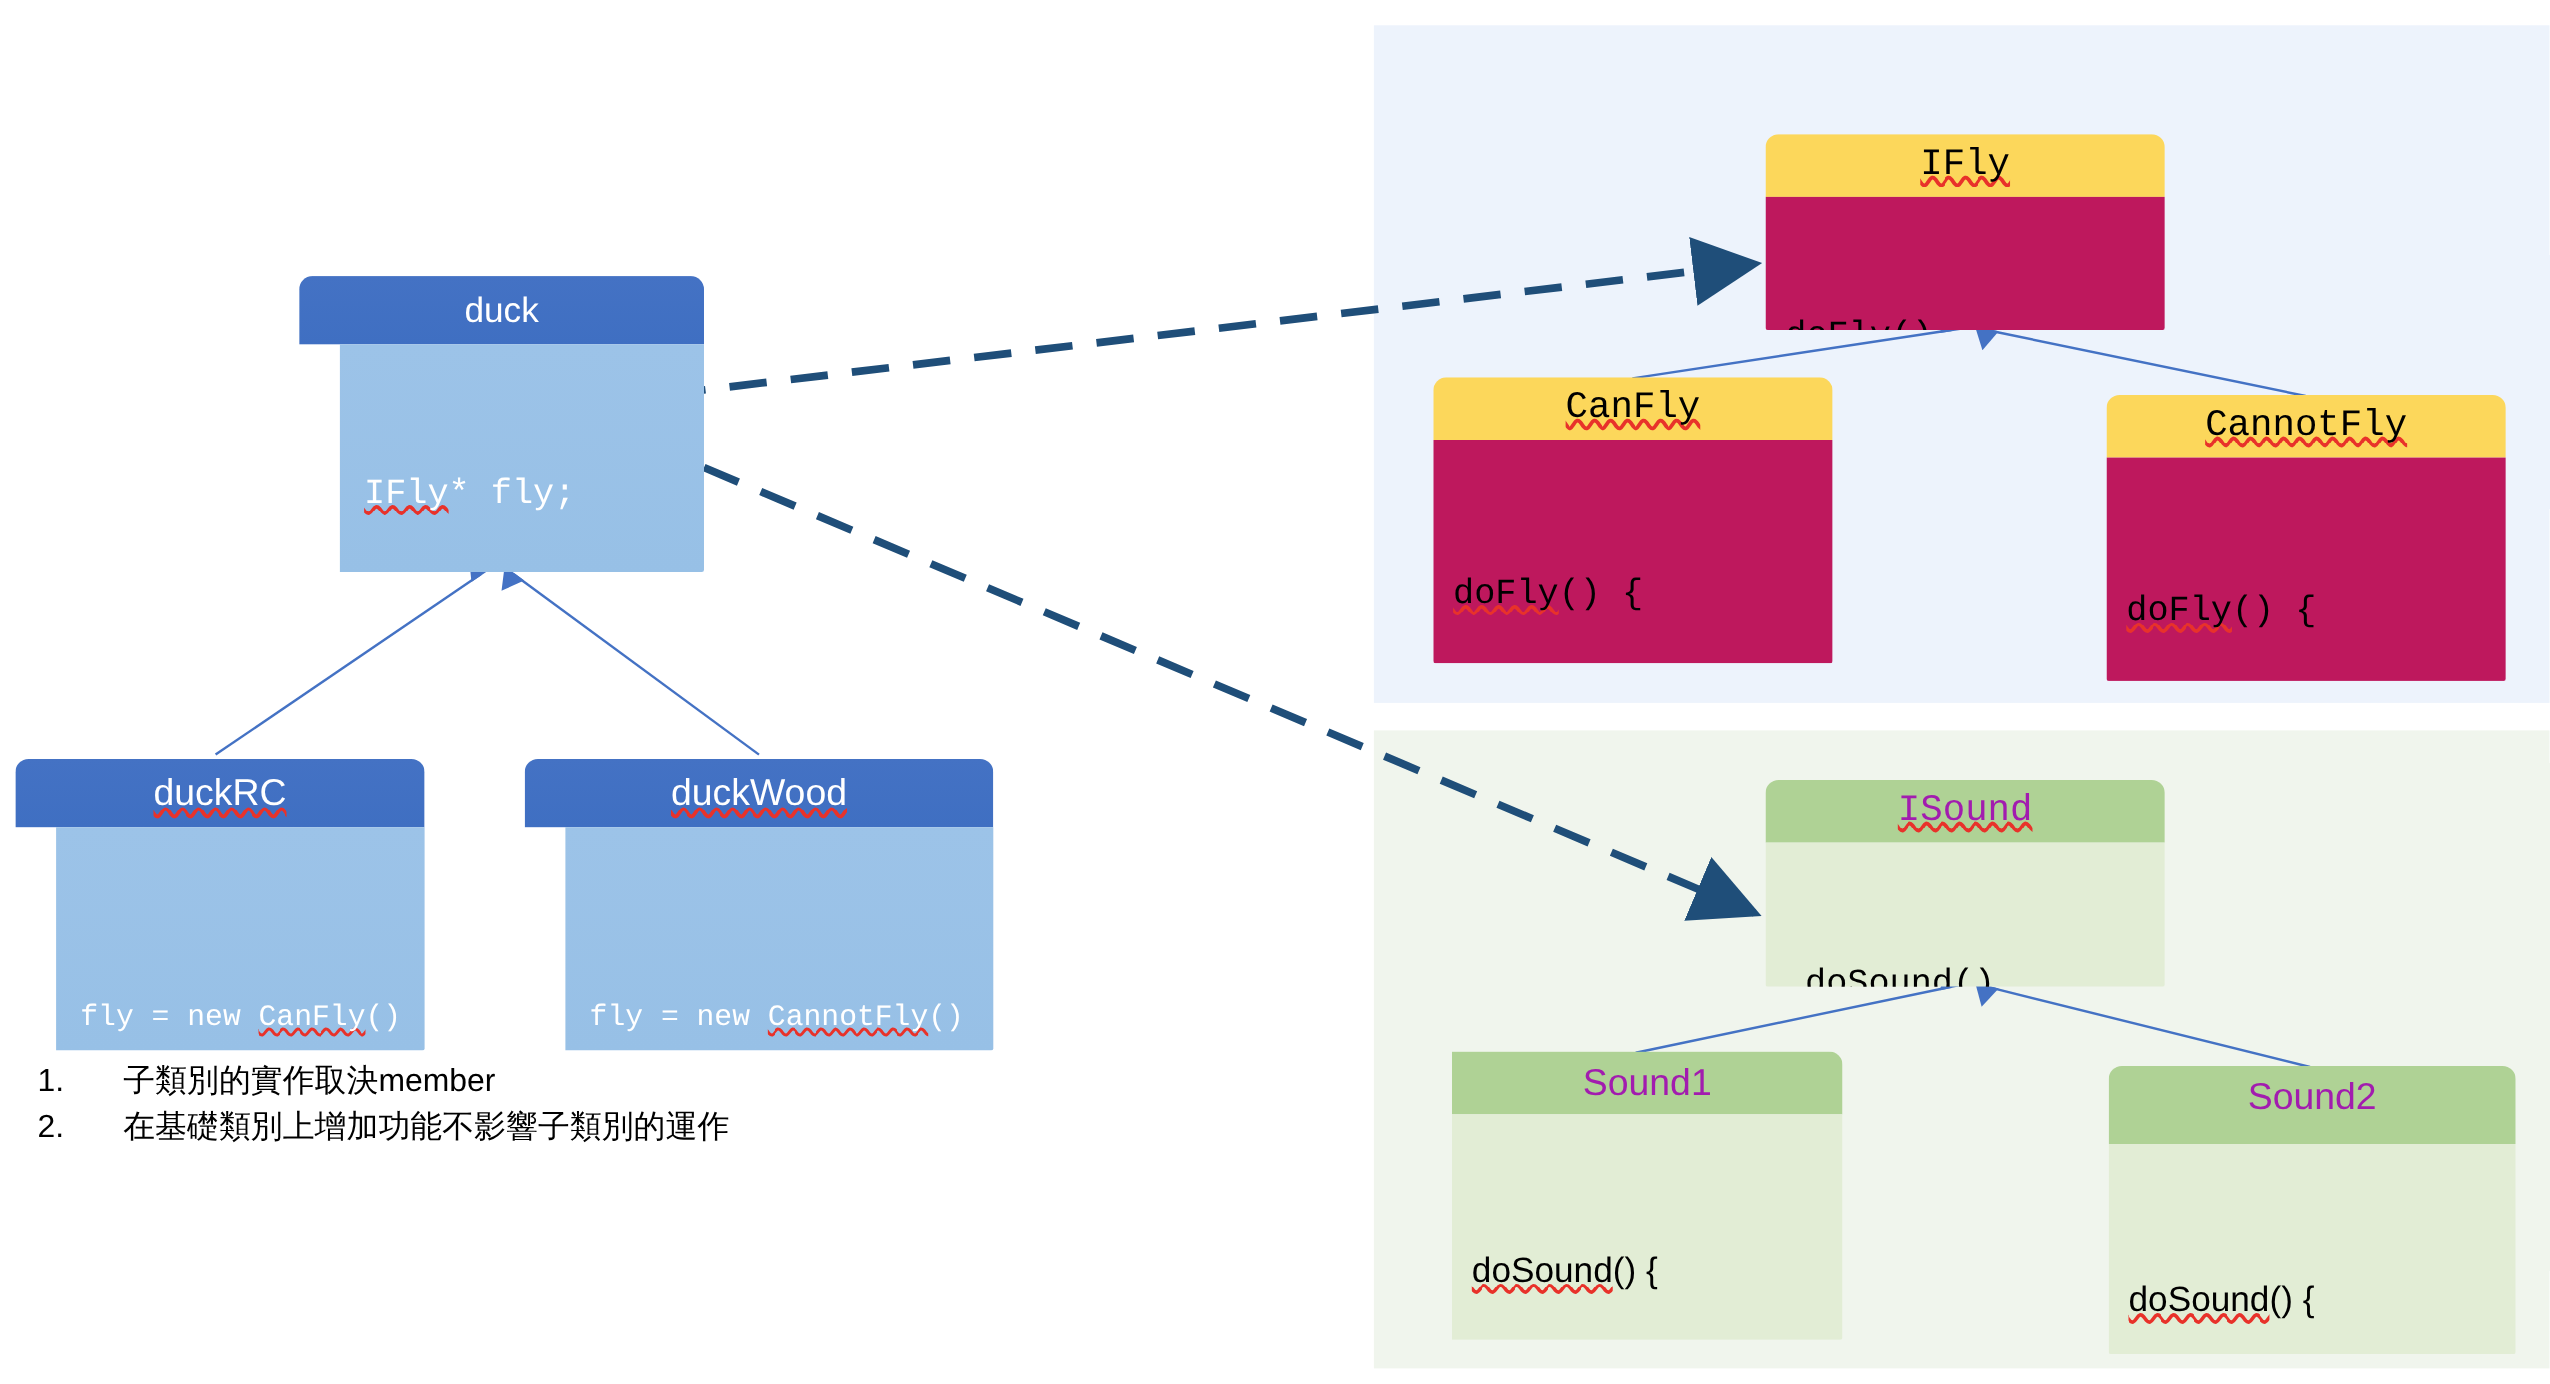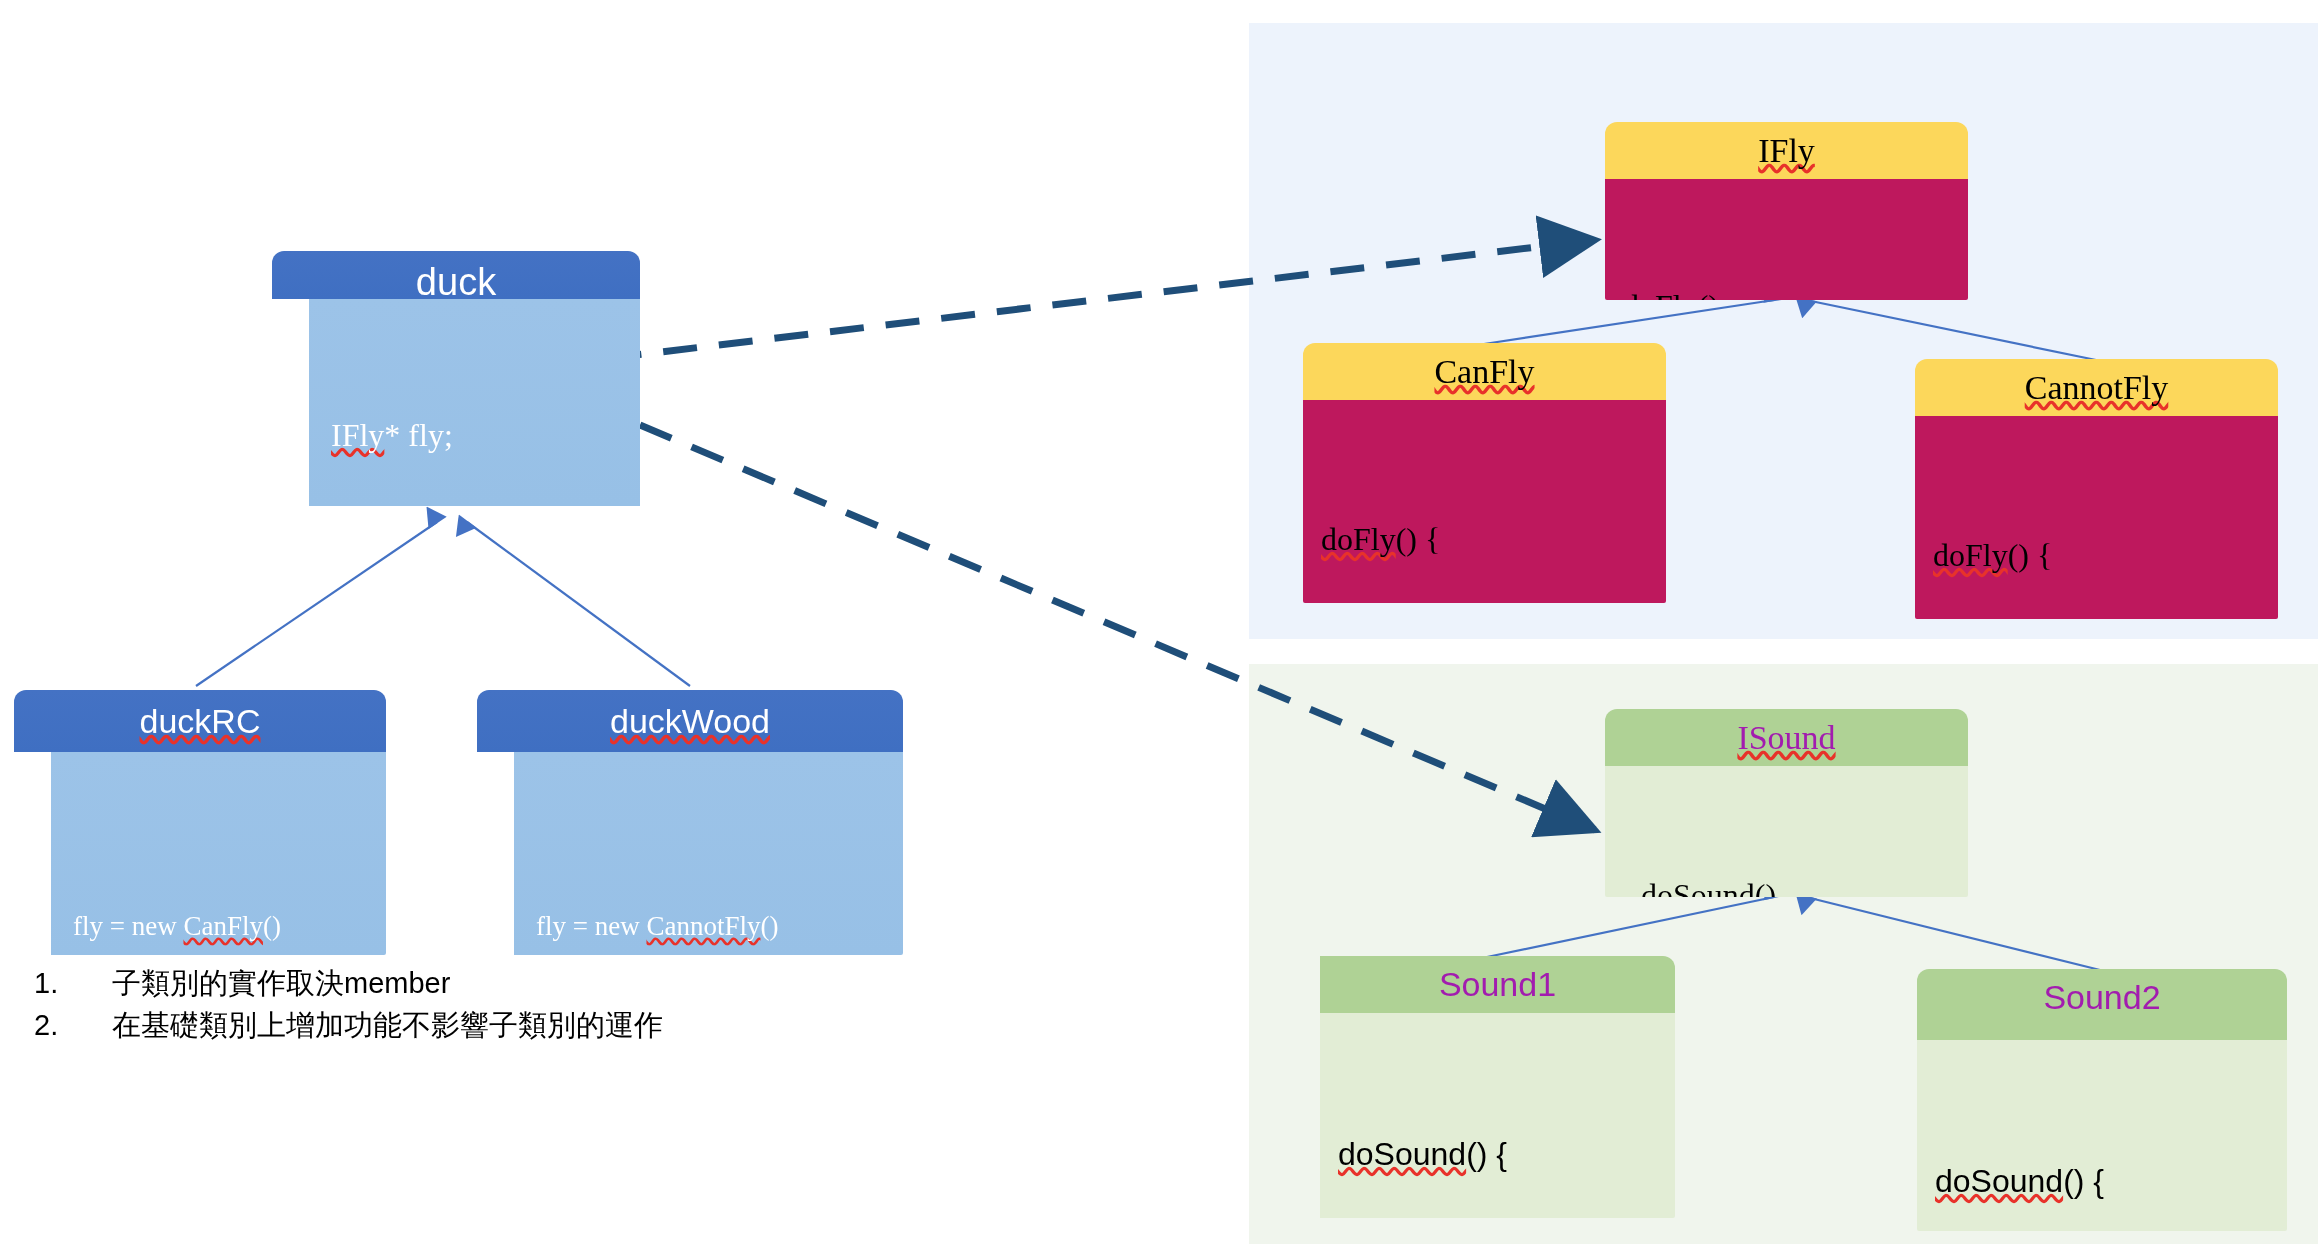--- a/index.html
+++ b/index.html
@@ -93,21 +93,21 @@
     background: #AFD295;
     color: #a21caf;
   }
   .green .body {
     background: #E2EDD5;
     color: #000000;
   }
 
   
   .t-sans   { font-family: "Liberation Sans", sans-serif; }
-  .t-mono   { font-family: Liberation Serif, serif; }
+  .t-mono   { font-family: Liberation Mono, monospace; }
 
   
   .sp {
     text-decoration: underline wavy #E8322A;
     text-decoration-skip-ink: none;
     text-underline-offset: 2px;
   }
 
   
   .notes {
@@ -174,21 +174,21 @@
     <g>
       <line x1="552" y1="365" x2="1595" y2="240" stroke="#1F4E79" stroke-width="7" stroke-dasharray="34 22" marker-end="url(#dashHead)"></line>
     </g>
 
     <g>
       <line x1="640" y1="425" x2="1595" y2="830" stroke="#1F4E79" stroke-width="7" stroke-dasharray="34 22" marker-end="url(#dashHead)"></line>
     </g>
   </svg>
 
   <div class="cls blue" style="left:272px; top:251px; width:368px; height:269px;">
-    <div class="hdr t-sans" style="height:48px; line-height:62px; font-size:38px;">duck</div>
+    <div class="hdr t-sans" style="height:62px; line-height:62px; font-size:32px;">duck</div>
     <div class="body t-mono" style="height:207px; padding:16px 0 0 22px; font-size:32px; line-height:48px;">
       <div><span class="sp">IFly</span><span>* fly;</span></div>
       
       
     </div>
   </div>
 
   <div class="cls blue" style="left:14px; top:690px; width:372px; height:265px;">
     <div class="hdr t-sans" style="height:62px; line-height:62px; font-size:34px;">
       <span class="sp">duckRC</span>

